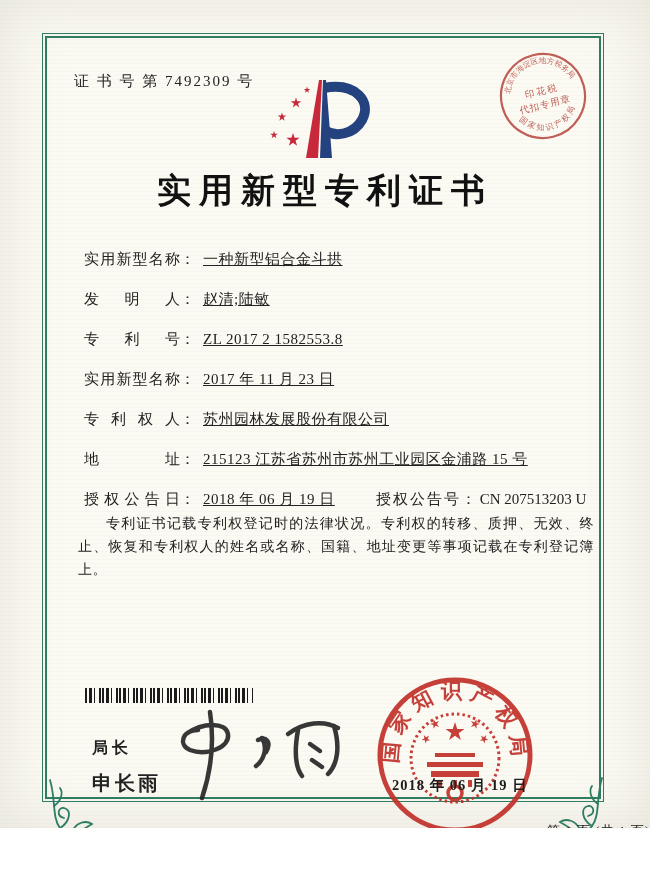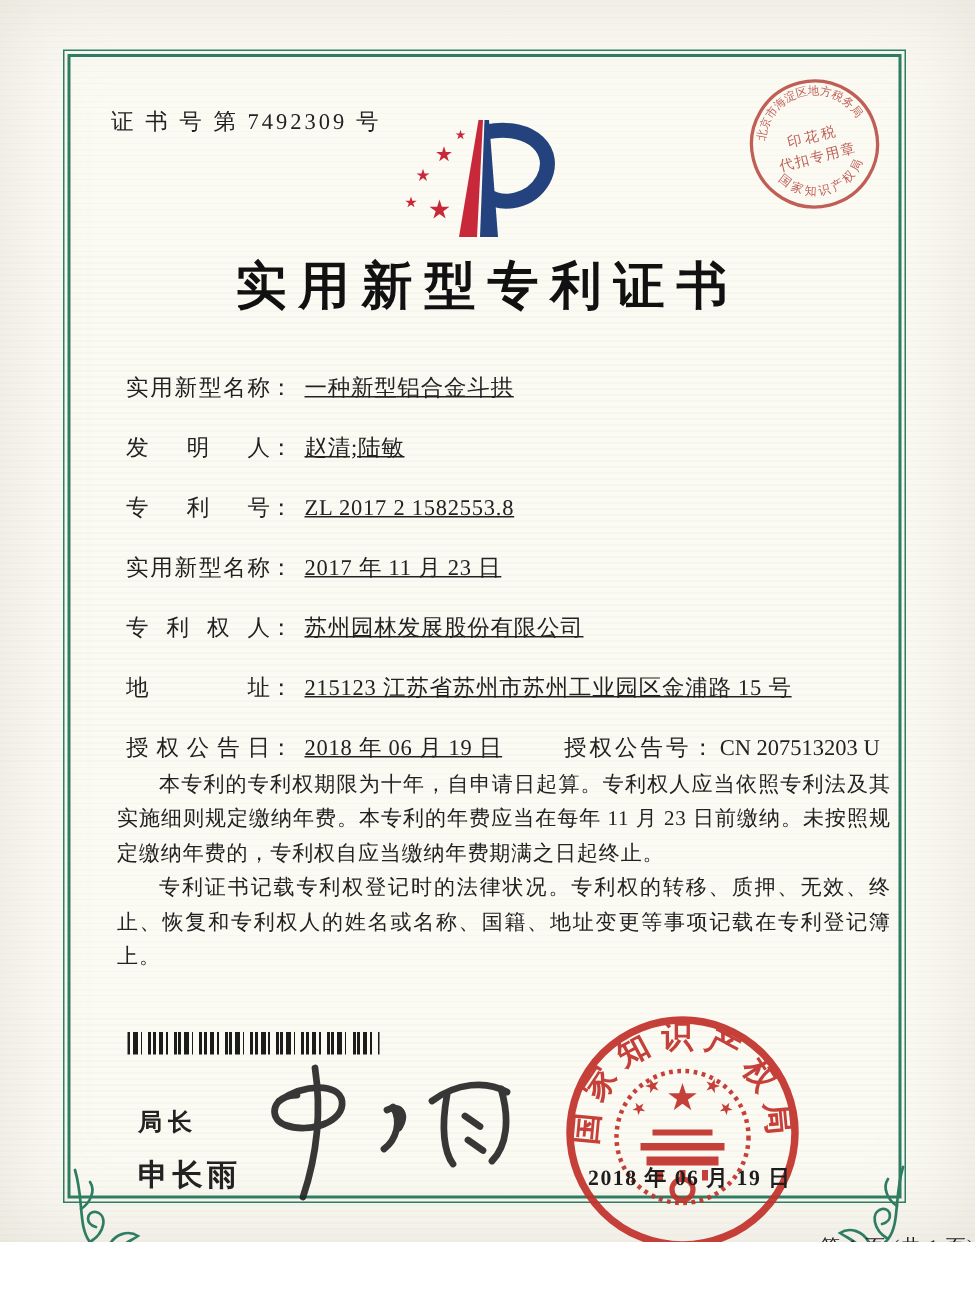--- a/index.html
+++ b/index.html
@@ -137,21 +137,20 @@
         <span class="fcolon">：</span>
       <span class="fvalue">2018 年 06 月 19 日</span>
       <span class="grant-no">
         <span class="glabel">授权公告号</span><span>：</span>
         <span>CN 207513203 U</span>
       </span>
     </div>
   </div>
 
   <div class="body-text">
-    <p>本专利的专利权期限为十年，自申请日起算。专利权人应当依照专利法及其实施细则规定缴纳年费。本专利的年费应当在每年 11 月 23 日前缴纳。未按照规定缴纳年费的，专利权自应当缴纳年费期满之日起终止。</p>
     <p>专利证书记载专利权登记时的法律状况。专利权的转移、质押、无效、终止、恢复和专利权人的姓名或名称、国籍、地址变更等事项记载在专利登记簿上。</p>
   </div>
 
   <div class="barcode"></div>
 
   <div class="sig-title">局长</div>
   <div class="sig-name">申长雨</div>
   <svg class="sig-script" width="200" height="100" viewBox="0 0 200 100">
     <g fill="none" stroke="#232323" stroke-width="4.5" stroke-linecap="round" opacity=".9">
       <path d="M28 30 C45 18, 68 18, 70 30 C72 44, 48 52, 32 46 C20 41, 24 26, 40 26"></path>

